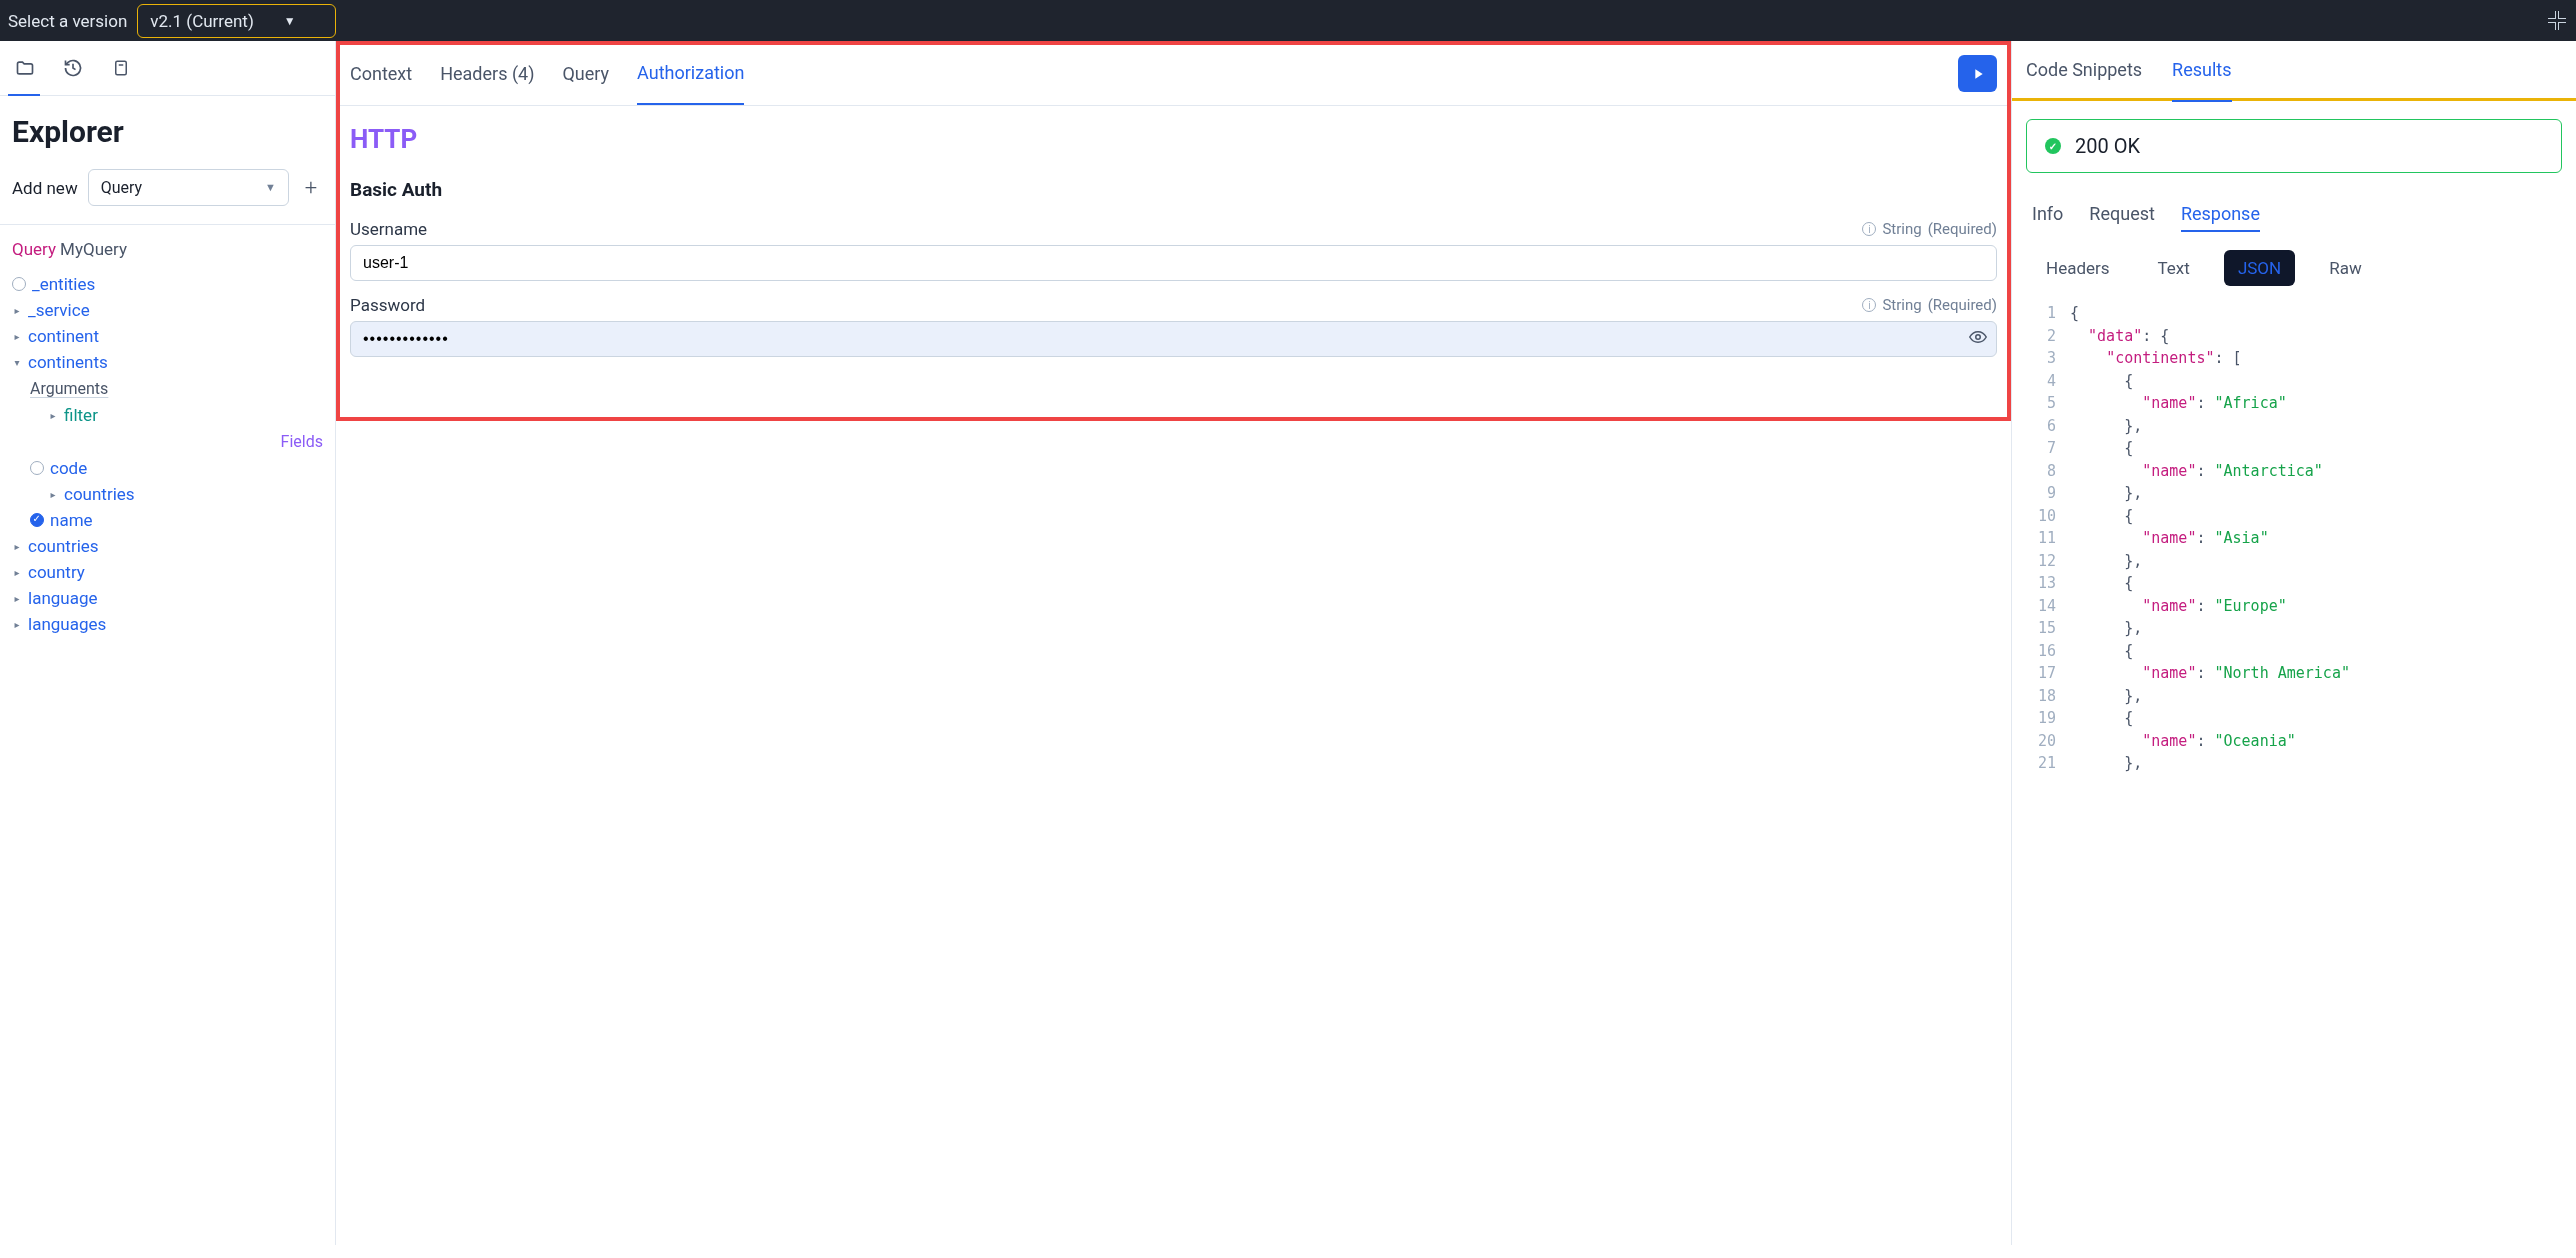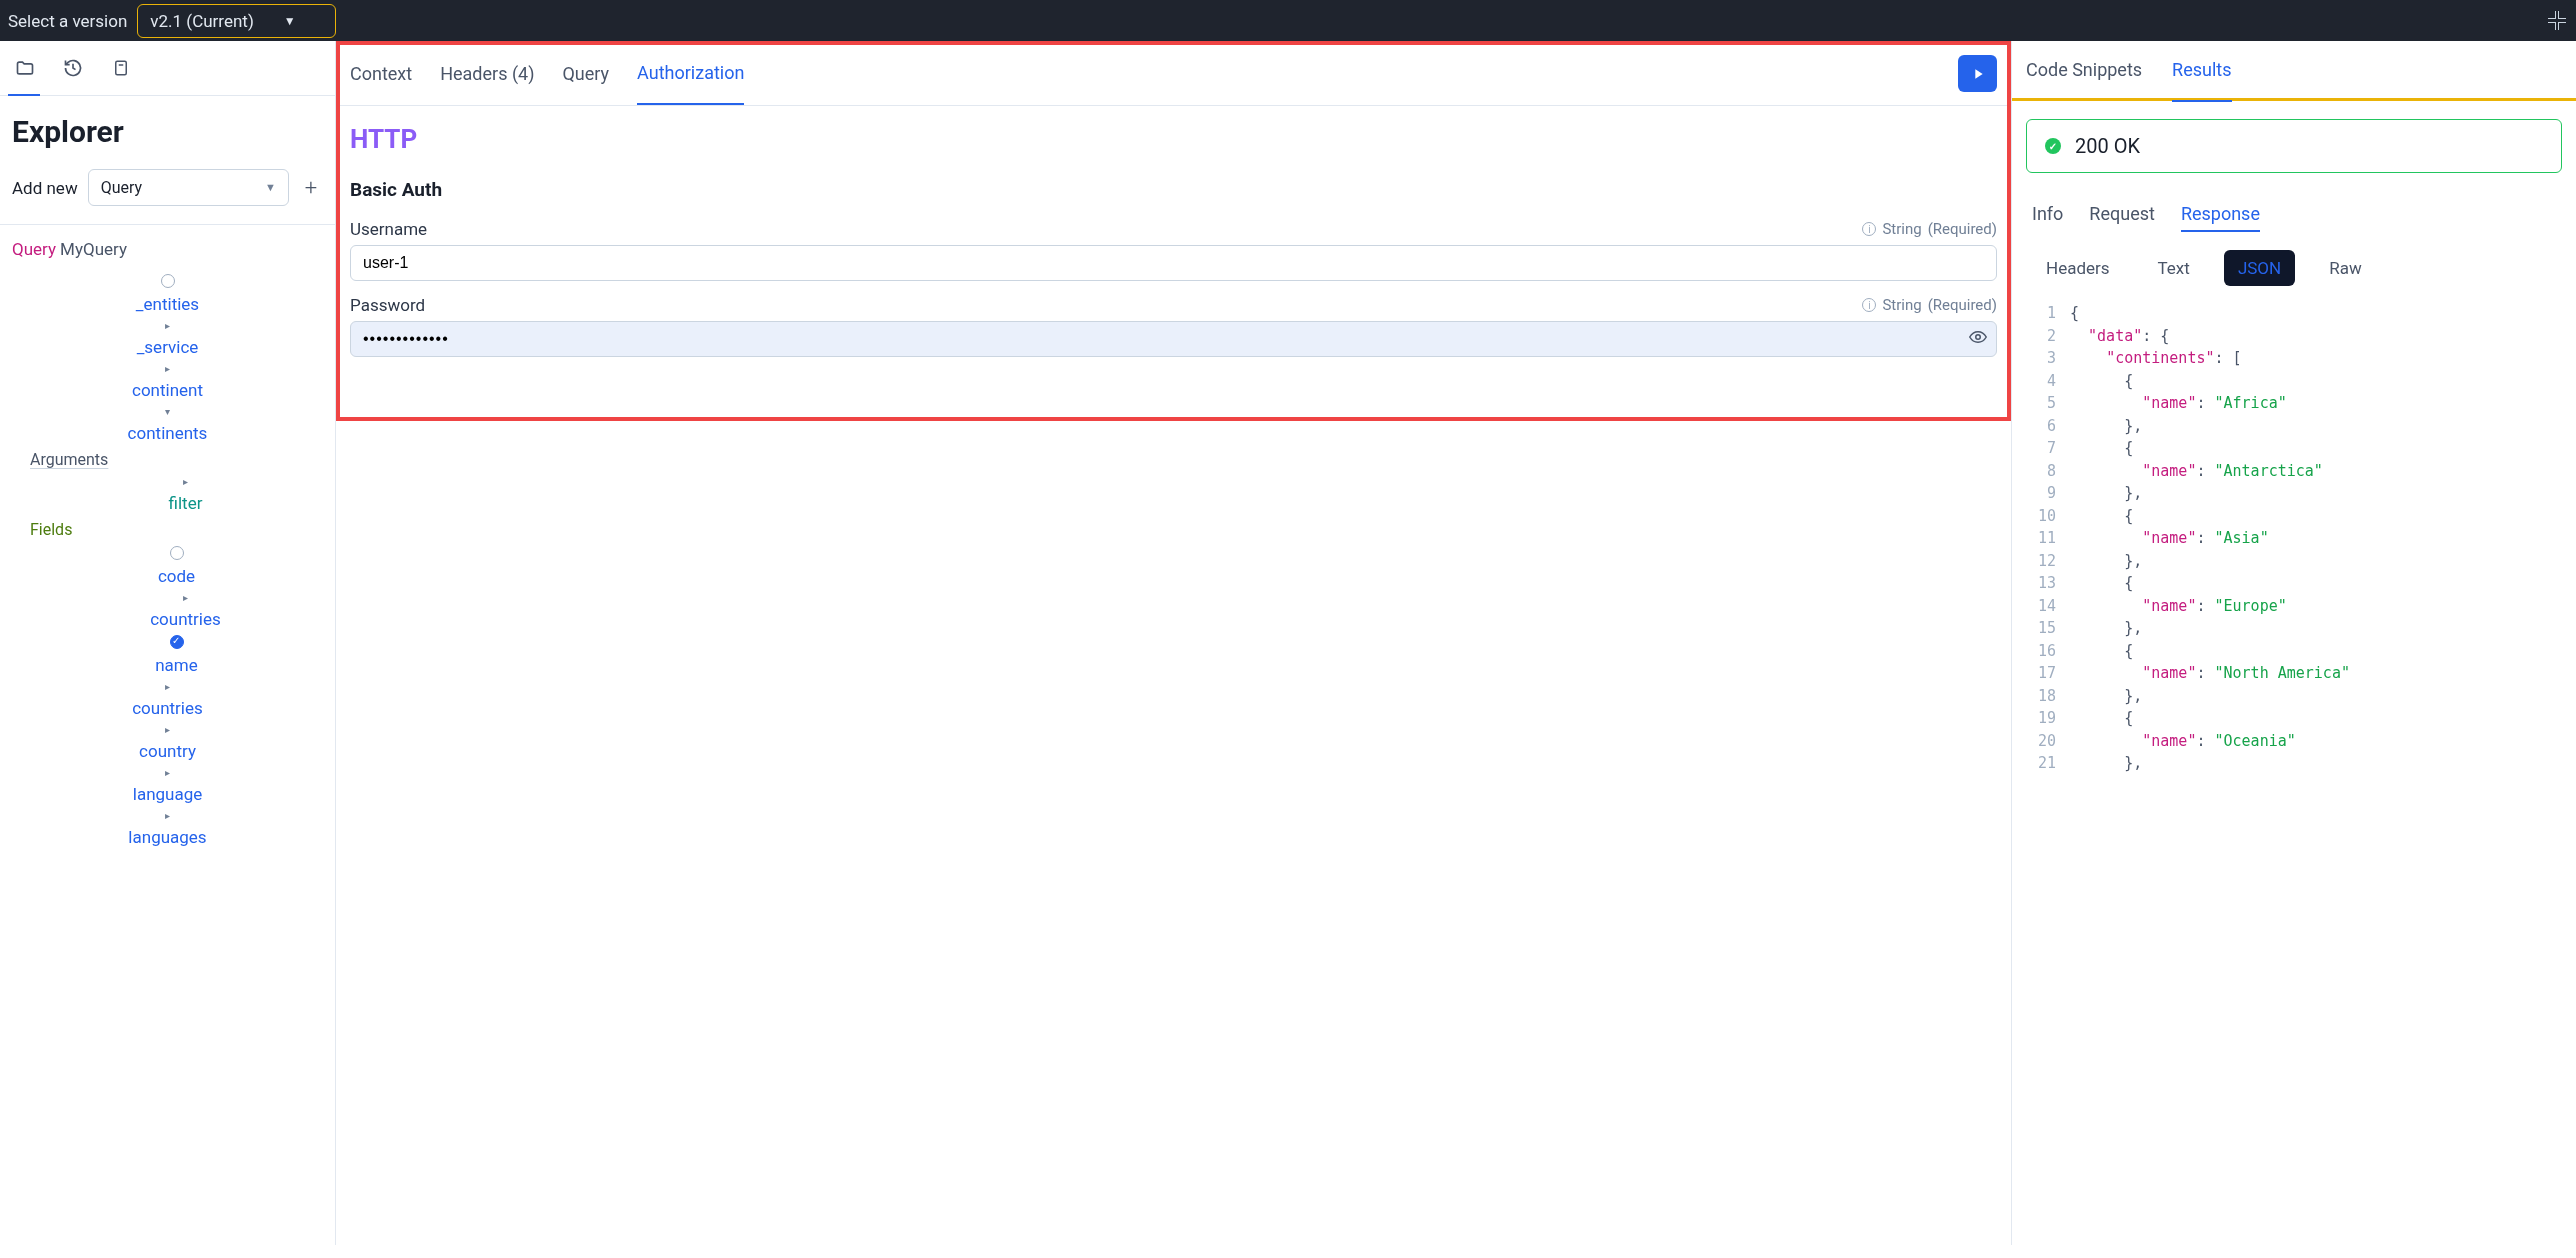--- a/index.html
+++ b/index.html
@@ -31,31 +31,31 @@
   .addnew-label { font-size:17px; }
   .addnew-select { flex:1; border:1px solid #cbd5e0; border-radius:6px; padding:8px 12px; font-size:16px; display:flex; justify-content:space-between; align-items:center; cursor:pointer;}
   .plus-btn { font-size:22px; font-weight:300; cursor:pointer; color:#4a5568; width:24px; text-align:center;}
   .divider { border-top:1px solid #e2e8f0; margin: 0 -12px 14px;}
   
   .query-line { margin-bottom: 12px; font-size:17px;}
   .query-line .kw { color:#c41d7f; }
   .query-line .nm { color:#4a5568; margin-left:4px;}
   
   .tree { font-size:17px; }
-  .tree-row { display:flex; align-items:center; padding: 3px 0; cursor:pointer; gap:6px;flex-direction:column;}
+  .tree-row { display:flex; align-items:center; padding: 3px 0; cursor:pointer; gap:6px;}
   .tree-row .tog { width:10px; color:#718096; font-size:10px; display:inline-block; text-align:center;}
   .tree-row .check { width:14px; height:14px; border:1.5px solid #a0aec0; border-radius:50%; display:inline-block; position:relative;}
   .tree-row .check.checked { background:#2563eb; border-color:#2563eb;}
   .tree-row .check.checked::after { content:"✓"; color:#fff; font-size:10px; position:absolute; top:-1px; left:1.5px;}
   .link-blue { color:#2563eb; }
   .link-teal { color:#0d9488; }
   .indent-1 { padding-left: 18px; }
   .indent-2 { padding-left: 36px; }
   .section-label { color:#4a5568; font-size:16px; padding:4px 0 4px 18px; text-decoration: underline; text-decoration-color: #cbd5e0; text-underline-offset: 3px;}
-  .fields-label { color:#4d7c0f; font-size:16px; padding:4px 0 4px 18px;}
+  .fields-label { color:#8b5cf6; font-size:16px; padding:4px 0 4px 18px;text-align:right;}
 
   
   .middle { flex:1; border-right:1px solid #e2e8f0; position:relative; display:flex; flex-direction:column;}
   .highlight-box { position:absolute; top:0; left:0; right:0; height: 380px; border: 4px solid #ef4444; pointer-events:none; z-index:5;}
   .mid-tabs { height:65px; display:flex; align-items:center; padding: 0 14px; gap:28px; border-bottom:1px solid #e2e8f0; position:relative;}
   .mid-tab { font-size:18px; color:#4a5568; cursor:pointer; padding: 20px 0; }
   .mid-tab.active { color:#2563eb; border-bottom:2px solid #2563eb; margin-bottom:-1px;}
   .run-btn { position:absolute; right:14px; top:14px; width:39px; height:37px; background:#2563eb; border-radius:6px; display:flex; align-items:center; justify-content:center; cursor:pointer;}
   .run-btn svg { fill:#fff; width:16px; height:16px;}
   

